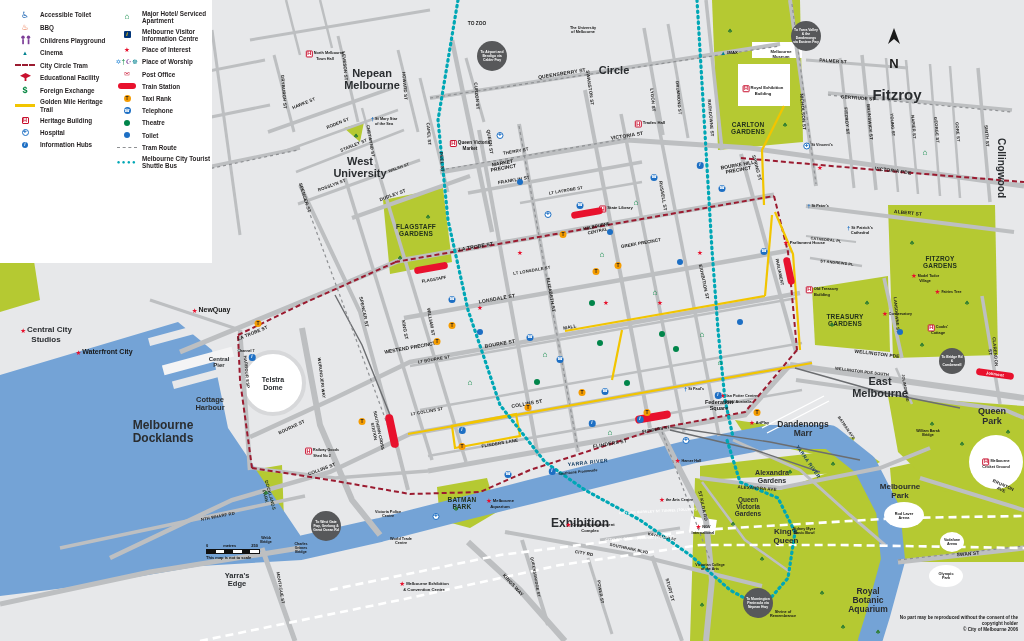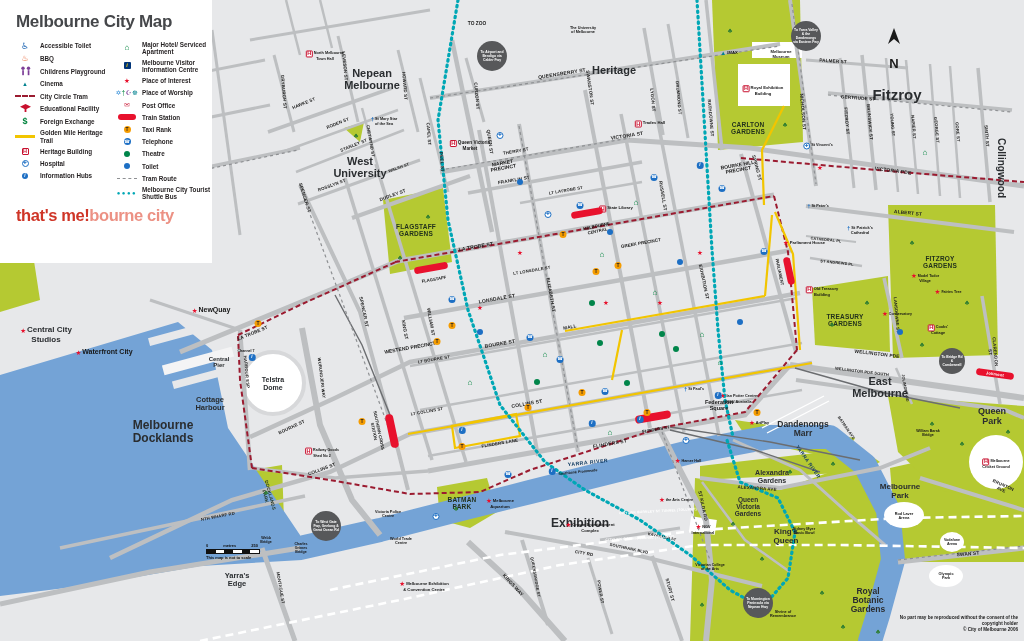--- a/index.html
+++ b/index.html
@@ -246,21 +246,20 @@
       <path d="M784,106 L762,150 L764,205"></path>
     </g>
 
     <g stroke="#00a7b5" fill="none" stroke-width="3.2" stroke-dasharray="1.5 4" stroke-linecap="round">
       <path d="M697,0 L706,150 L712,250 L718,330 L725,400 L733,437"></path>
       <path d="M458,0 L438,120 L448,220 L468,310 L500,405 L545,462 L585,490 L640,520 L690,555 L730,590 L762,608 L788,578 L795,532 L778,498 L740,482 L727,440"></path>
     </g>
   </svg>
 
   <div id="legend">
-    <div id="map-title">Melbourne City Map</div>
     <div id="legend-cols">
       <div class="lcol" id="lcol-left">
           <div class="litem">
             <span class="lic">
               <span style="color:#2b6fb8;font-size:9px">♿</span>
             </span>
             <span class="ltxt">Accessible Toilet</span>
           </div>
           <div class="litem">
             <span class="lic">
@@ -399,31 +398,28 @@
             <span class="ltxt">Tram Route</span>
           </div>
           <div class="litem">
             <span class="lic">
               <span class="tealdots">●●●●</span>
             </span>
             <span class="ltxt">Melbourne City Tourist Shuttle Bus</span>
           </div>
         </div>
     </div>
-    <div id="logo">
-      <span class="p1">that's me!</span><span class="p2">bourne city</span>
-    </div>
   </div>
 
   <div id="labels">
       <div class="lbl k-d" style="left: 372px; top: 80px; font-size: 11px; --r: 0deg;">Nepean
 Melbourne</div>
       <div class="lbl k-d" style="left: 360px; top: 168px; font-size: 11px; --r: 0deg;">West
 University</div>
-      <div class="lbl k-d" style="left: 614px; top: 71px; font-size: 11px; --r: 0deg;">Heritage</div>
+      <div class="lbl k-d" style="left: 614px; top: 71px; font-size: 11px; --r: 0deg;">Circle</div>
       <div class="lbl k-d" style="left: 897px; top: 95px; font-size: 15px; --r: 0deg;">Fitzroy</div>
       <div class="lbl k-d" style="left: 1001px; top: 168px; font-size: 10px; --r: 90deg;">Collingwood</div>
       <div class="lbl k-d" style="left: 880px; top: 388px; font-size: 11px; --r: 0deg;">East
 Melbourne</div>
       <div class="lbl k-d" style="left: 580px; top: 523px; font-size: 12px; --r: 0deg;">Exhibition</div>
       <div class="lbl k-d" style="left: 163px; top: 432px; font-size: 12px; --r: 0deg;">Melbourne
 Docklands</div>
       <div class="lbl k-d" style="left: 46px; top: 335px; font-size: 8px; --r: 0deg;"><span class="ic"><span class="mk star">★</span></span>Central City
 Studios</div>
       <div class="lbl k-d" style="left: 210px; top: 404px; font-size: 7.5px; --r: 0deg;">Cottage
@@ -435,21 +431,21 @@
       <div class="lbl k-d" style="left: 219px; top: 362px; font-size: 6px; --r: 0deg;">Central
 Pier</div>
       <div class="lbl k-d" style="left: 273px; top: 384px; font-size: 7px; --r: 0deg;">Telstra
 Dome</div>
       <div class="lbl k-d" style="left: 992px; top: 417px; font-size: 9px; --r: 0deg;">Queen
 Park</div>
       <div class="lbl k-d" style="left: 900px; top: 492px; font-size: 8px; --r: 0deg;">Melbourne
 Park</div>
       <div class="lbl k-d" style="left: 868px; top: 601px; font-size: 8.5px; --r: 0deg;">Royal
 Botanic
-Gardens</div>
+Aquarium</div>
       <div class="lbl k-d" style="left: 786px; top: 537px; font-size: 8px; --r: 0deg;">King's
 Queen</div>
       <div class="lbl k-d" style="left: 748px; top: 507px; font-size: 6.5px; --r: 0deg;">Queen
 Victoria
 Gardens</div>
       <div class="lbl k-d" style="left: 772px; top: 477px; font-size: 7px; --r: 0deg;">Alexandra
 Gardens</div>
       <div class="lbl k-d" style="left: 803px; top: 429px; font-size: 8.5px; --r: 0deg;">Dandenongs
 Marr</div>
       <div class="lbl k-g" style="left: 462px; top: 503px; font-size: 6.5px; --r: 0deg;">Batman

